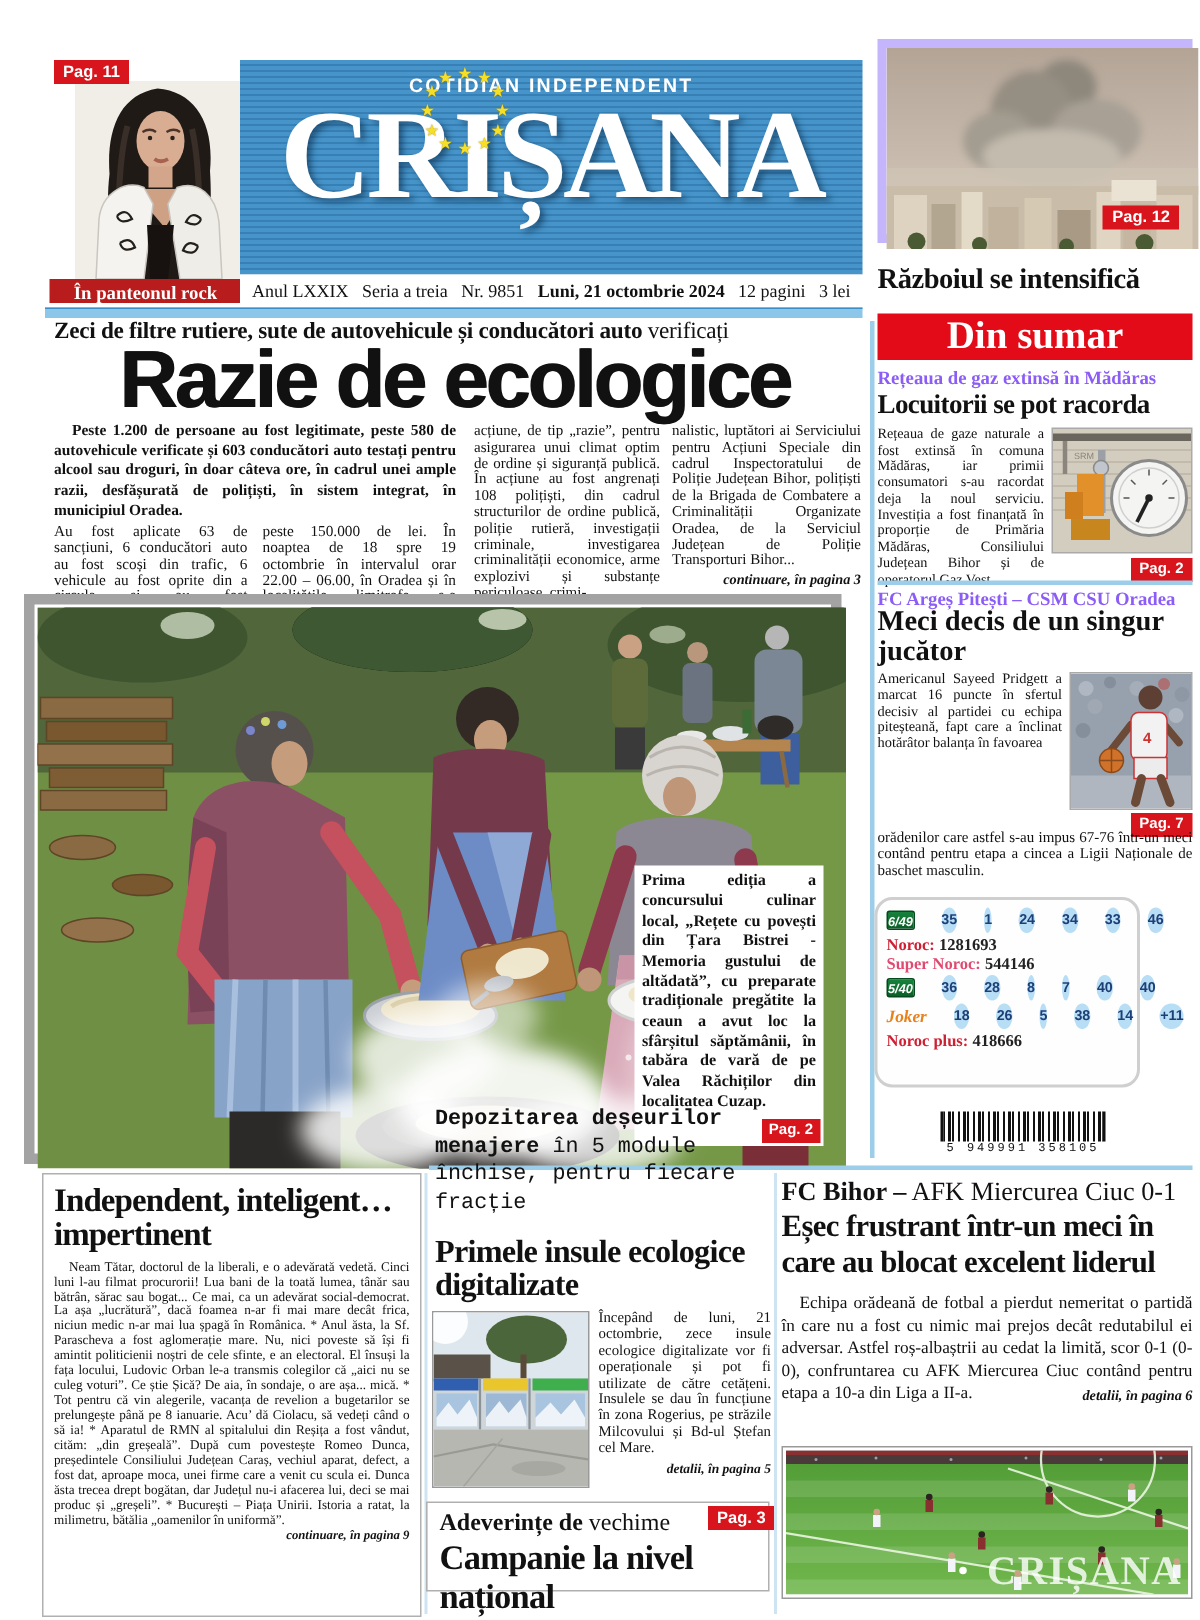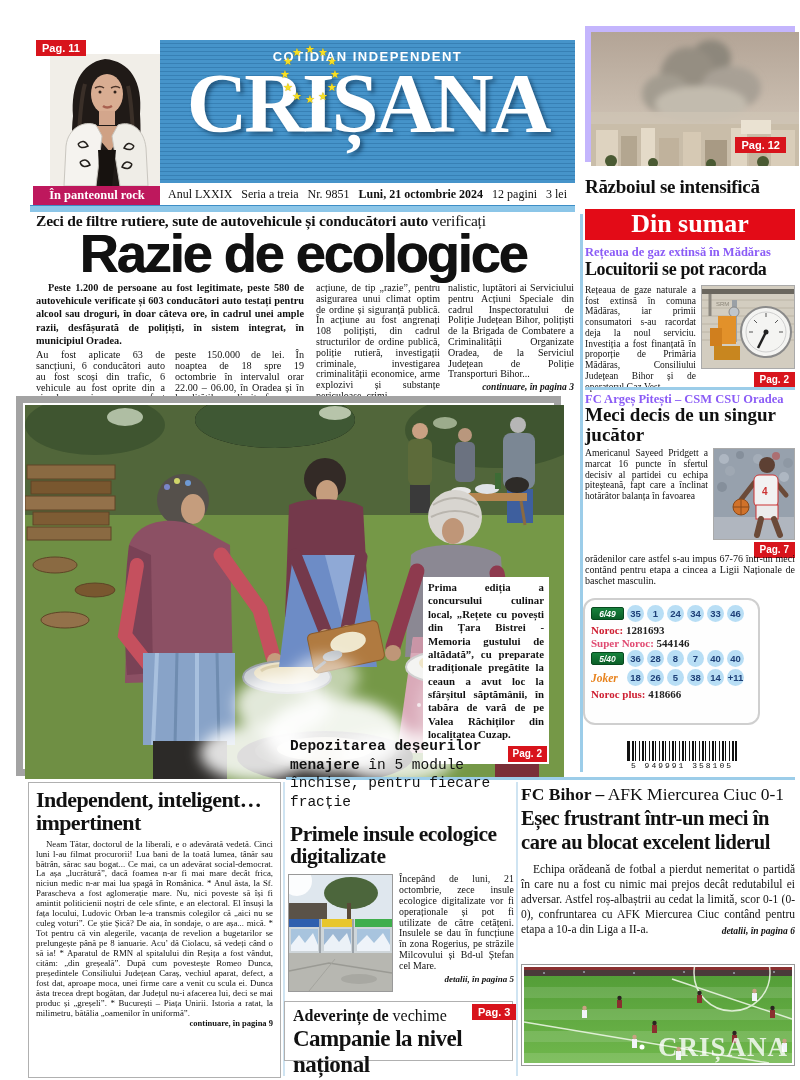--- a/index.html
+++ b/index.html
@@ -20,21 +20,21 @@
     font-weight:bold;font-size:84px;line-height:1.0;letter-spacing:-3px;
     text-shadow:3px 3px 4px rgba(10,40,70,.55);}
   .star{position:absolute;color:#f7df25;font-size:11px;text-shadow:0 0 1px #9a7d00;transform:translate(-50%,-50%);}
   .star::before{content:"★";}
   #dateline{left:160px;top:183px;width:415px;height:22px;display:flex;align-items:center;
     justify-content:space-between;padding:0 8px;box-sizing:border-box;font-size:12px;background:#fff;}
   #rule1{left:30px;top:205px;width:545px;height:6px;background:#8cc6e8;border-top:1px solid #3d8ec6;}
   
   #pag11-badge{left:36px;top:40px;z-index:3;}
   #cher-photo{left:50px;top:54px;width:110px;height:132px;}
-  #cher-banner{left:33px;top:186px;width:128px;height:26px;background:#be185d;color:#fff;
+  #cher-banner{left:33px;top:186px;width:128px;height:16px;background:#b91c1c;color:#fff;
     font-weight:bold;font-size:12.5px;text-align:center;line-height:18px;}
   
   #kicker-main{left:36px;top:212px;width:540px;font-size:15.5px;letter-spacing:-0.2px;}
   #headline-main{left:30px;top:228px;width:546px;text-align:center;
     font-family:"Liberation Sans","DejaVu Sans",sans-serif;font-weight:bold;font-size:54px;
     letter-spacing:-2px;line-height:.95;text-shadow:0.8px 0 #111;}
   #main-left{left:36px;top:281px;width:268px;}
   #main-left .lead{font-weight:bold;font-size:10.3px;line-height:1.28;text-indent:12px;margin:0 0 3px 0;}
   #main-left .twocol{column-count:2;column-gap:10px;font-size:10.2px;line-height:1.07;}
   .newscol{font-size:10px;line-height:1.08;}
@@ -70,41 +70,41 @@
   #bb-headline{left:585px;top:405px;width:210px;font-weight:bold;font-size:19px;line-height:1.05;}
   #bb-row{left:585px;top:448px;width:210px;display:flex;gap:5px;}
   #bb-row .btext{flex:1;font-size:9.6px;line-height:1.13;}
   #bb-row .bphoto{width:82px;}
   #bb-row .bphoto svg{border:1px solid #aaa;display:block;}
   #bb-row .bphoto .badge{float:right;margin-top:2px;font-size:10px;}
   #bb-rest{left:585px;top:553px;width:210px;font-size:10px;line-height:1.12;}
   
   #lottery{left:583px;top:598px;width:177px;height:127px;border:2px solid #cfcfcf;border-radius:12px;
     background:#fefefe;padding:5px 6px;box-sizing:border-box;}
-  .lotto-row{display:flex;align-items:center;gap:3px;margin-bottom:2px;}
+  .lotto-row{display:flex;align-items:center;gap:18px;margin-bottom:2px;}
   .game-logo{width:33px;height:13px;background:linear-gradient(#17823c,#0b5f28);border:1px solid #07491e;
     border-radius:2px;color:#fff;font:bold italic 8.5px "Liberation Sans","DejaVu Sans",sans-serif;
     text-align:center;line-height:13px;box-sizing:border-box;}
   .joker-logo{width:33px;color:#e8821c;font:bold italic 11.5px "Liberation Serif",serif;text-align:left;}
   .ball{width:17px;height:17px;border-radius:50%;background:#b8def5;color:#1d3f77;
     font:bold 9.5px "Liberation Sans","DejaVu Sans",sans-serif;display:flex;align-items:center;justify-content:center;}
   .lotto-label{font-size:11px;font-weight:bold;color:#cf2033;margin:1px 0;}
   .lotto-label .val{color:#222;}
   .lotto-label.super{color:#e04a71;}
   
   #barcode{left:622px;top:741px;width:120px;}
   #barcode .bars{height:20px;margin:0 5px;
     background:repeating-linear-gradient(90deg,#111 0 1px,#fff 1px 3px,#111 3px 5px,#fff 5px 6px,#111 6px 7px,#fff 7px 10px);
     border-left:2px solid #111;border-right:2px solid #111;}
   #barcode .digits{font:8px "Liberation Mono","DejaVu Sans Mono",monospace;letter-spacing:2px;text-align:center;}
   
   #bl{left:28px;top:782px;width:253px;height:296px;border:1px solid #b0b0b0;padding:5px 7px;box-sizing:border-box;}
   #bl .bl-title{font-weight:bold;font-size:22px;line-height:1.06;letter-spacing:-0.6px;margin-bottom:5px;}
   #bl .bl-body{font-size:8.8px;line-height:1.13;text-indent:10px;}
-  #bl .cont{float:right;font-weight:bold;font-size:8.5px;}
+  #bl .cont{float:right;font-style:italic;font-weight:bold;font-size:8.5px;}
   
   #bm-kicker{left:290px;top:737px;width:224px;font-family:Liberation Mono, monospace;
     font-size:14.5px;line-height:1.28;}
   #bm-headline{left:290px;top:823px;width:224px;font-weight:bold;font-size:21.5px;line-height:1.03;letter-spacing:-0.5px;}
   #bm-row{left:288px;top:874px;width:226px;display:flex;gap:6px;}
   #bm-row .mphoto svg{border:1px solid #999;display:block;}
   #bm-row .mtext{flex:1;font-size:9.9px;line-height:1.1;}
   #bm-row .det{display:block;text-align:right;font-style:italic;font-weight:bold;font-size:9px;margin-top:3px;}
   #bm-badge{left:472px;top:1004px;z-index:3;}
   #bm-box{left:284px;top:1001px;width:229px;height:60px;border:1px solid #b0b0b0;padding:3px 8px;box-sizing:border-box;}

